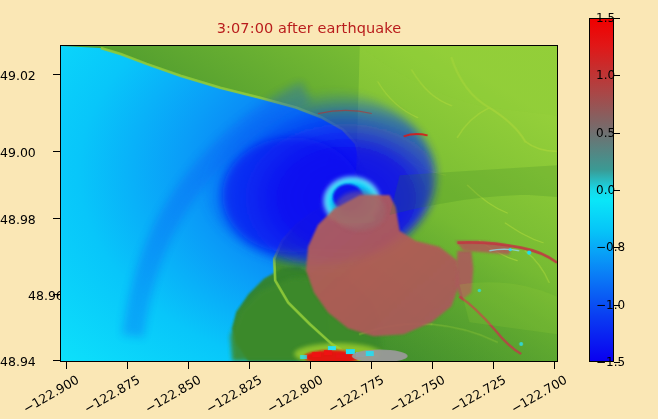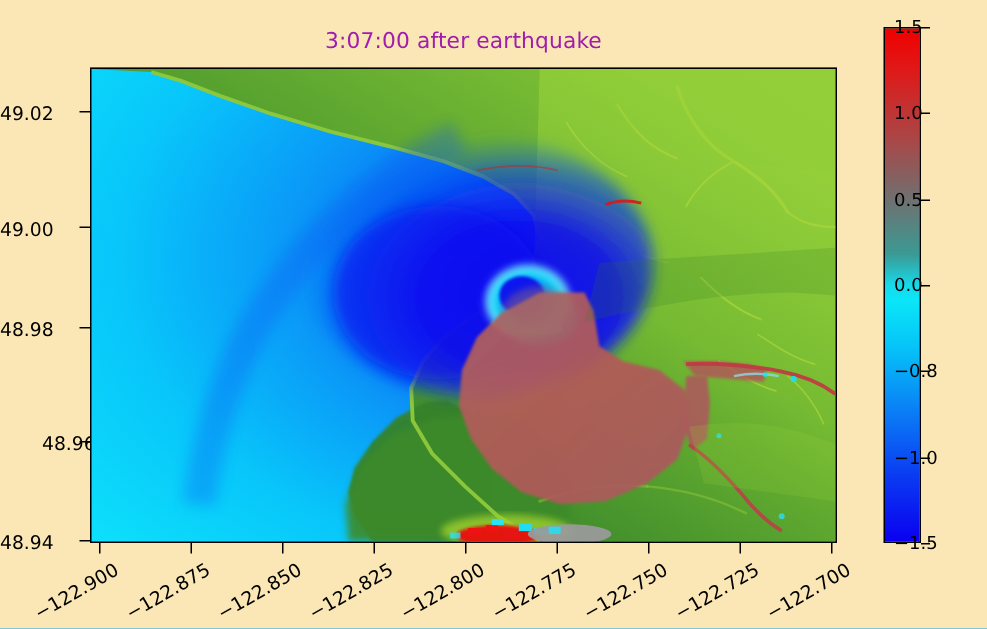--- a/index.html
+++ b/index.html
@@ -11,21 +11,21 @@
     position:relative;
   }
   #figure{position:absolute;left:0;top:0;width:658px;height:419px;}
 
   
   #title{
     position:absolute;
     left:60px; top:20px; width:498px;
     text-align:center;
     font-size:14.5px;
-    color:#a21caf;
+    color:#b91c1c;
     letter-spacing:0.1px;
     white-space:nowrap;
   }
 
   
   #axes{
     position:absolute;
     left:60px; top:45px;
     width:498px; height:317px;
     border:1.3px solid #000;

